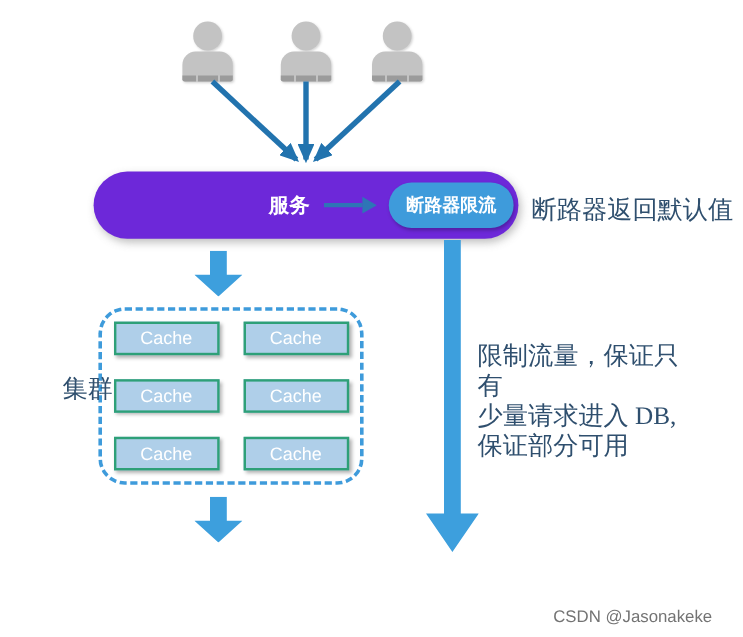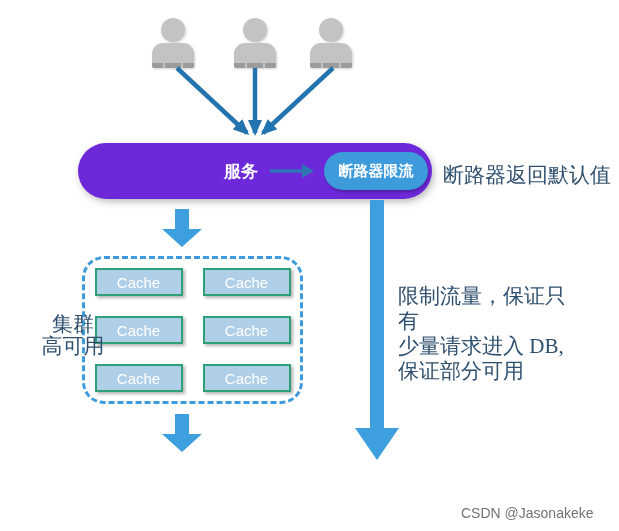--- a/index.html
+++ b/index.html
@@ -153,21 +153,20 @@
     <div class="cache-box">
       <span>Cache</span>
     </div>
     <div class="cache-box">
       <span>Cache</span>
     </div>
   </div>
 
   <div class="note cluster-note">
     <div>集群</div>
-    <div>高可用</div>
   </div>
 
   <div class="note flow-note">
     <div>限制流量，保证只有</div>
     <div>少量请求进入 DB,</div>
     <div>保证部分可用</div>
   </div>
 
   <svg class="block-arrow" style="left:162px; top:414px" width="40" height="38" viewBox="0 0 40 38">
     <polygon points="13,0 27,0 27,20 40,20 20,38 0,20 13,20"></polygon>

